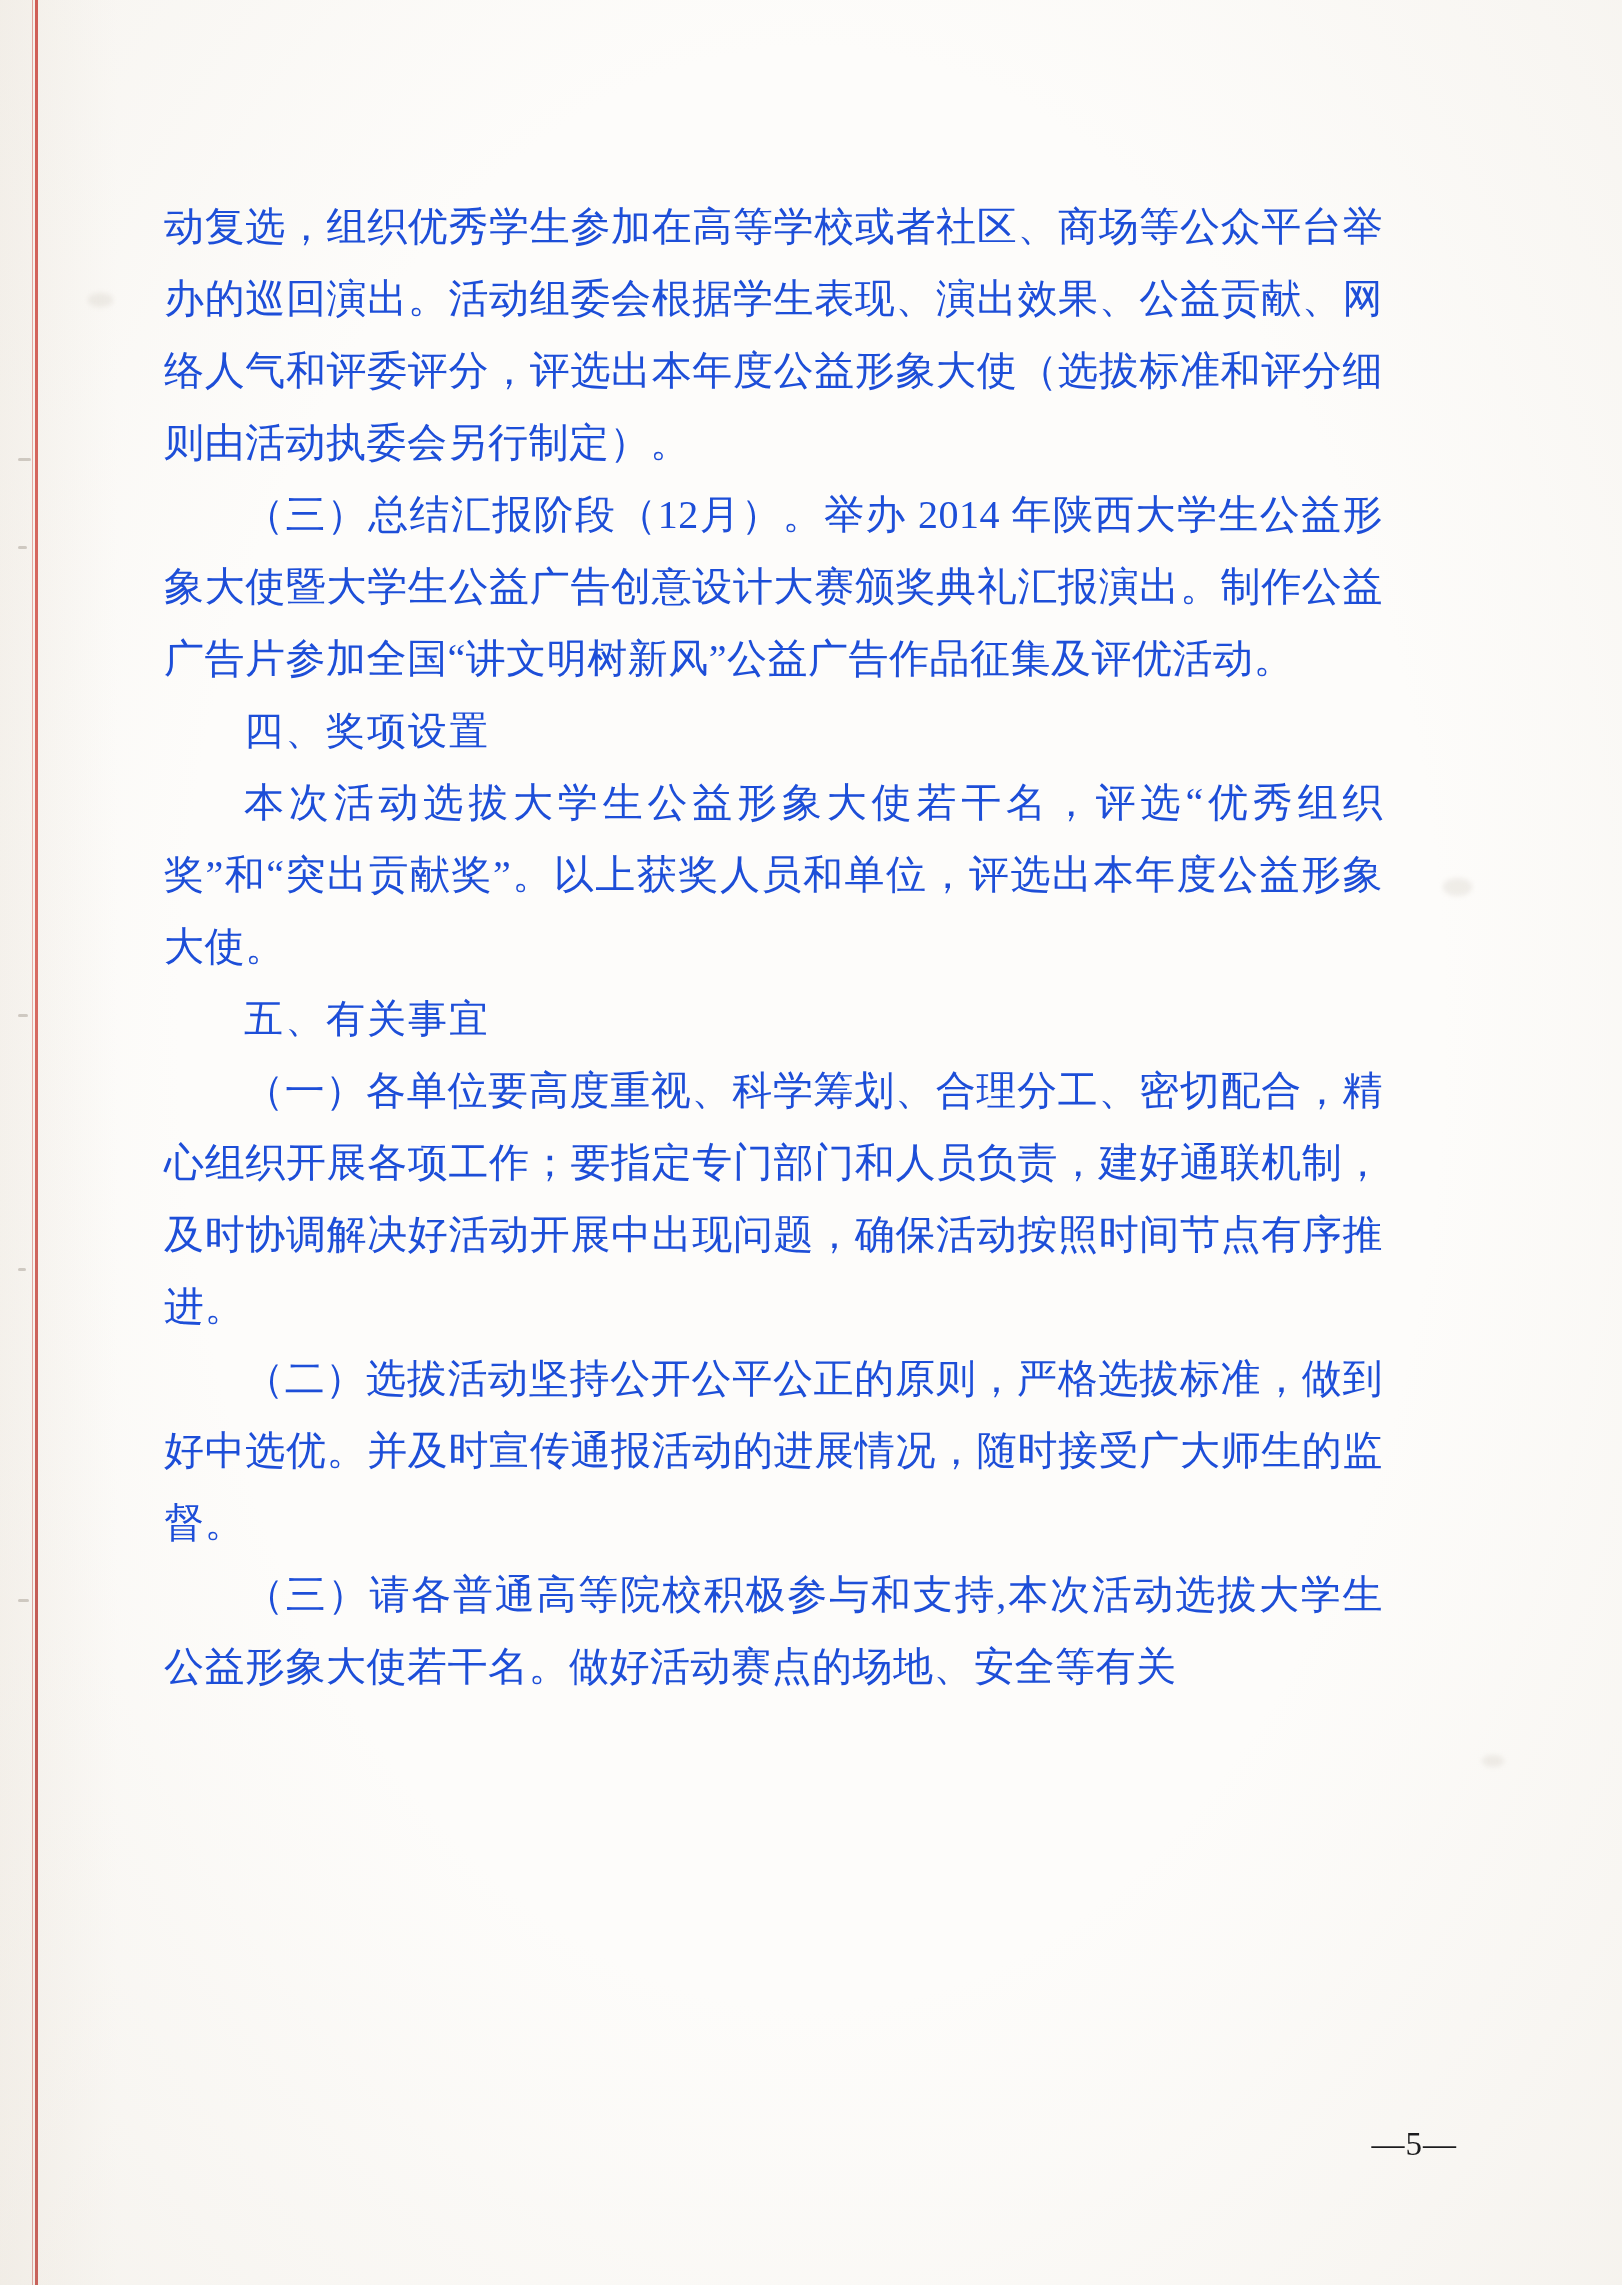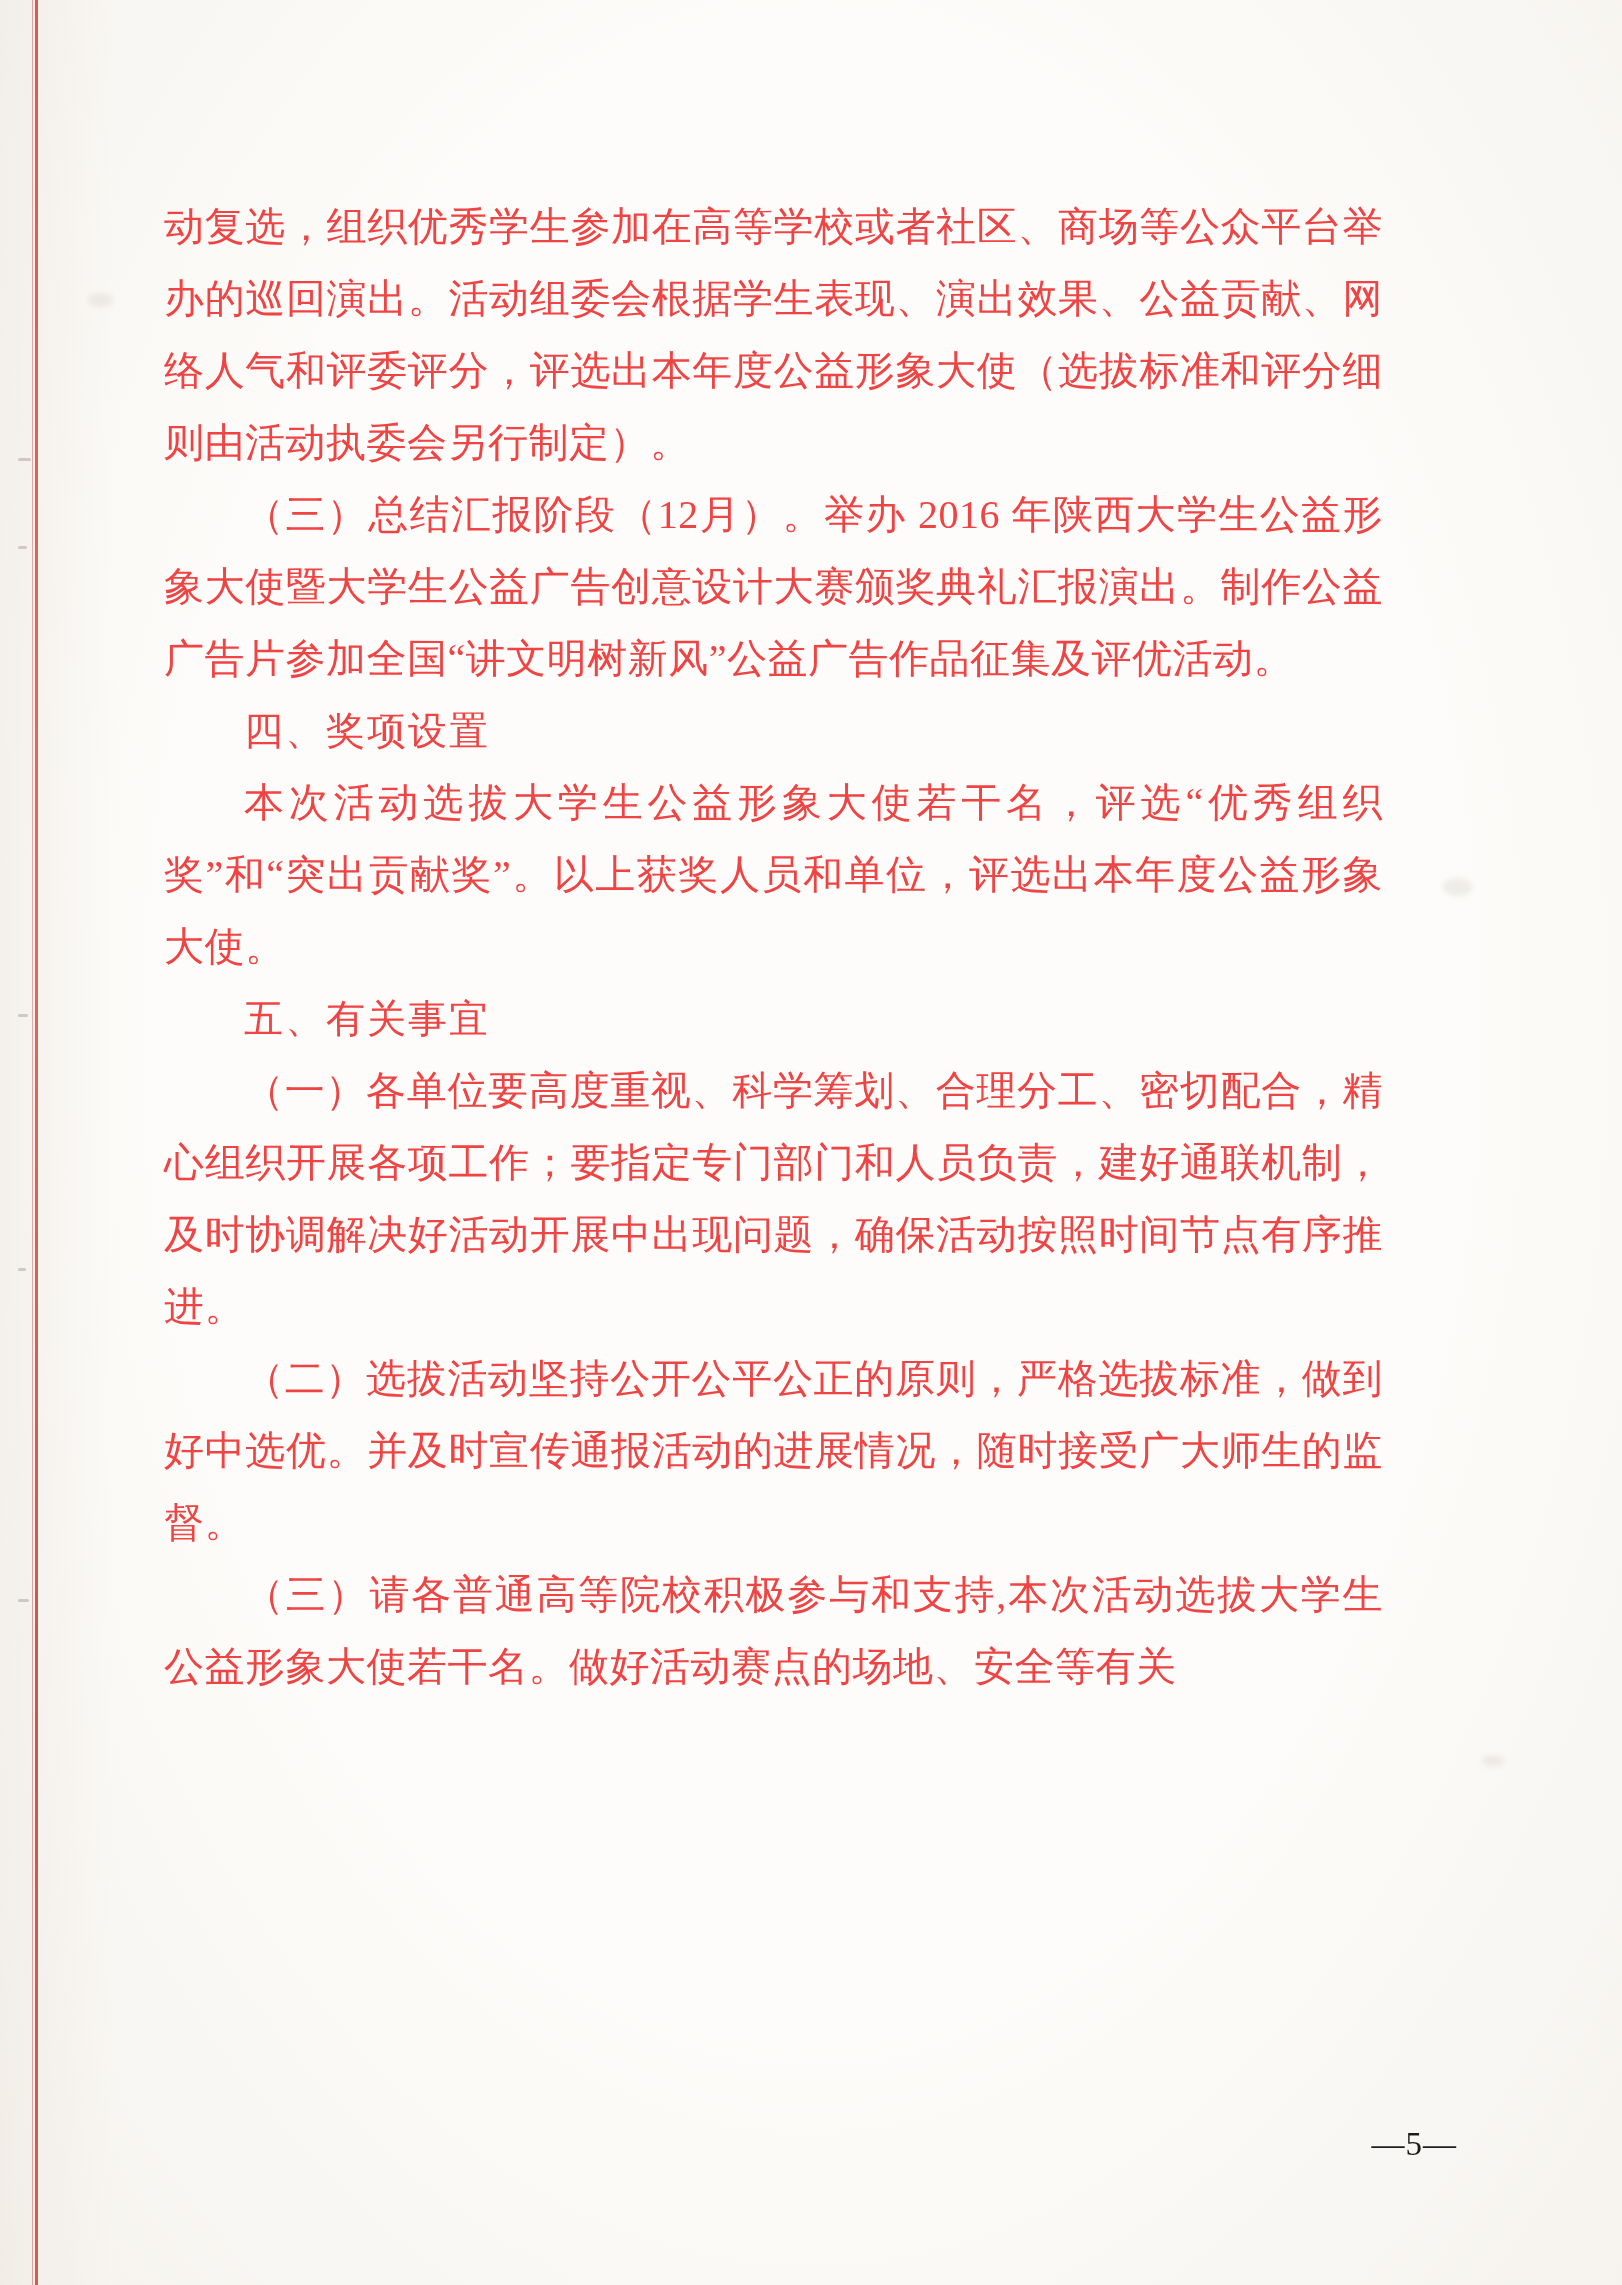--- a/index.html
+++ b/index.html
@@ -54,21 +54,21 @@
     position: absolute;
     left: 164px;
     top: 191px;
     width: 1219px;
   }
   p {
     margin: 0;
     font-size: 40px;
     line-height: 72px;
     letter-spacing: 0.5px;
-    color: #ef4444;
+    color: #1d4ed8;
     text-align: justify;
     text-justify: inter-ideograph;
     font-family: "Liberation Serif", "DejaVu Serif", serif;
   }
   p.indent {
     text-indent: 80px;
   }
   p.heading {
     text-indent: 80px;
     font-weight: normal;
@@ -109,21 +109,21 @@
   <div class="margin-mark" style="top: 1014px; width: 10.7px;"></div>
   <div class="margin-mark" style="top: 1268px; width: 8.8px;"></div>
   <div class="margin-mark" style="top: 1599px; width: 11.7px;"></div>
 
   <div class="blotch" style="left: 88px; top: 293px; width: 25px; height: 13.7px;"></div>
   <div class="blotch" style="left: 1443px; top: 878px; width: 29px; height: 17.6px;"></div>
   <div class="blotch" style="left: 1482px; top: 1755px; width: 21.5px; height: 11.7px;"></div>
 
   <div class="content">
     <p class="body">动复选，组织优秀学生参加在高等学校或者社区、商场等公众平台举办的巡回演出。活动组委会根据学生表现、演出效果、公益贡献、网络人气和评委评分，评选出本年度公益形象大使（选拔标准和评分细则由活动执委会另行制定）。</p>
-    <p class="indent">（三）总结汇报阶段（12月）。举办 2016 年陕西大学生公益形象大使暨大学生公益广告创意设计大赛颁奖典礼汇报演出。制作公益广告片参加全国“讲文明树新风”公益广告作品征集及评优活动。</p>
+    <p class="indent">（三）总结汇报阶段（12月）。举办 2014 年陕西大学生公益形象大使暨大学生公益广告创意设计大赛颁奖典礼汇报演出。制作公益广告片参加全国“讲文明树新风”公益广告作品征集及评优活动。</p>
     <p class="heading">四、奖项设置</p>
     <p class="indent">本次活动选拔大学生公益形象大使若干名，评选“优秀组织奖”和“突出贡献奖”。以上获奖人员和单位，评选出本年度公益形象大使。</p>
     <p class="heading">五、有关事宜</p>
     <p class="indent">（一）各单位要高度重视、科学筹划、合理分工、密切配合，精心组织开展各项工作；要指定专门部门和人员负责，建好通联机制，及时协调解决好活动开展中出现问题，确保活动按照时间节点有序推进。</p>
     <p class="indent">（二）选拔活动坚持公开公平公正的原则，严格选拔标准，做到好中选优。并及时宣传通报活动的进展情况，随时接受广大师生的监督。</p>
     <p class="indent">（三）请各普通高等院校积极参与和支持,本次活动选拔大学生公益形象大使若干名。做好活动赛点的场地、安全等有关</p>
   </div>
 
   <div class="page-number">—5—</div>
 

